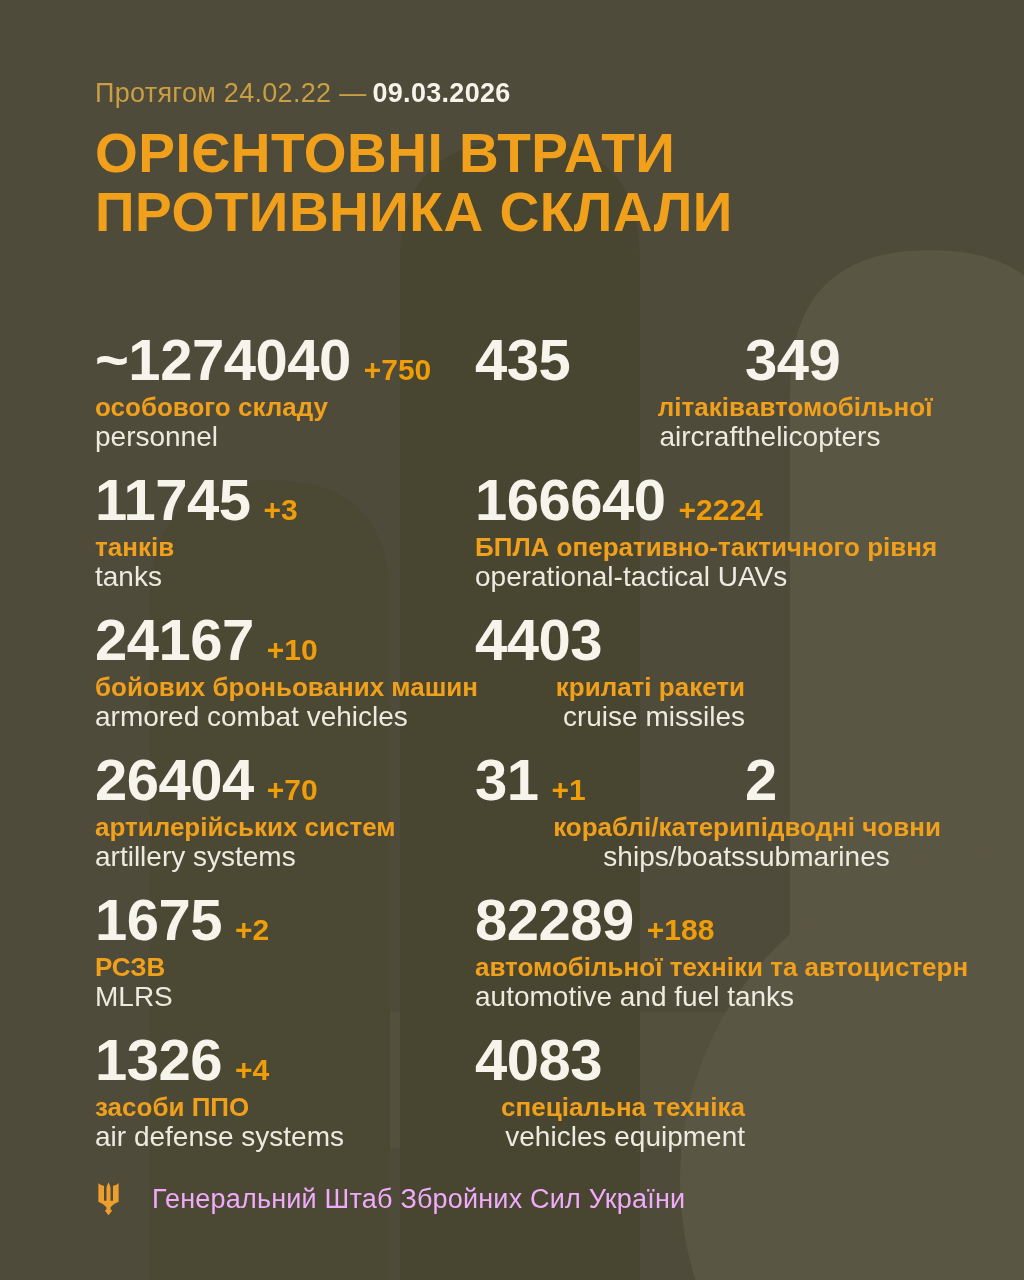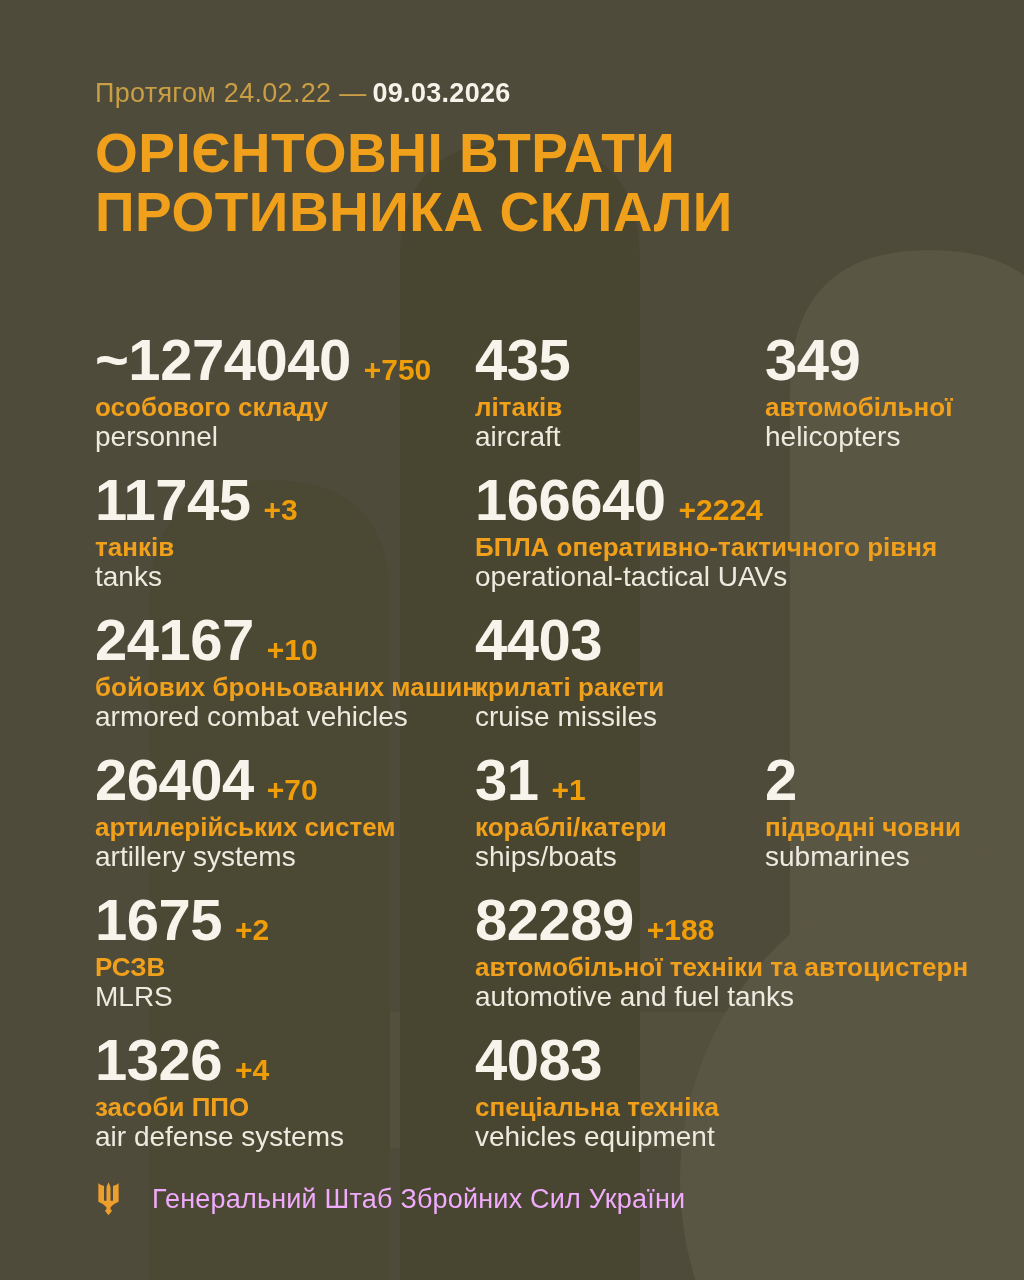--- a/index.html
+++ b/index.html
@@ -35,22 +35,22 @@
     font-size: 55px; line-height: 59px;
     font-weight: 800; letter-spacing: 0.5px;
     color: #F1A01C; text-transform: uppercase;
   }
   .stats { margin-top: 90px; }
   .stats-row {
     display: flex; align-items: flex-start;
     height: 140px;
   }
   .cell-1 { width: 380px; flex: 0 0 380px; }
-  .cell-2 { width: 270px; flex: 0 0 270px; }
-  .cell-3 { flex: 1; margin-left: 20px; }
+  .cell-2 { width: 270px; flex: 0 0 270px; text-align: right; }
+  .cell-3 { flex: 1; }
   .value-line {
     display: flex; align-items: baseline;
     white-space: nowrap;
   }
   .value {
     font-size: 58px; line-height: 56px;
     font-weight: 800; letter-spacing: -0.5px;
     color: #F7F4EC;
   }
   .delta {

